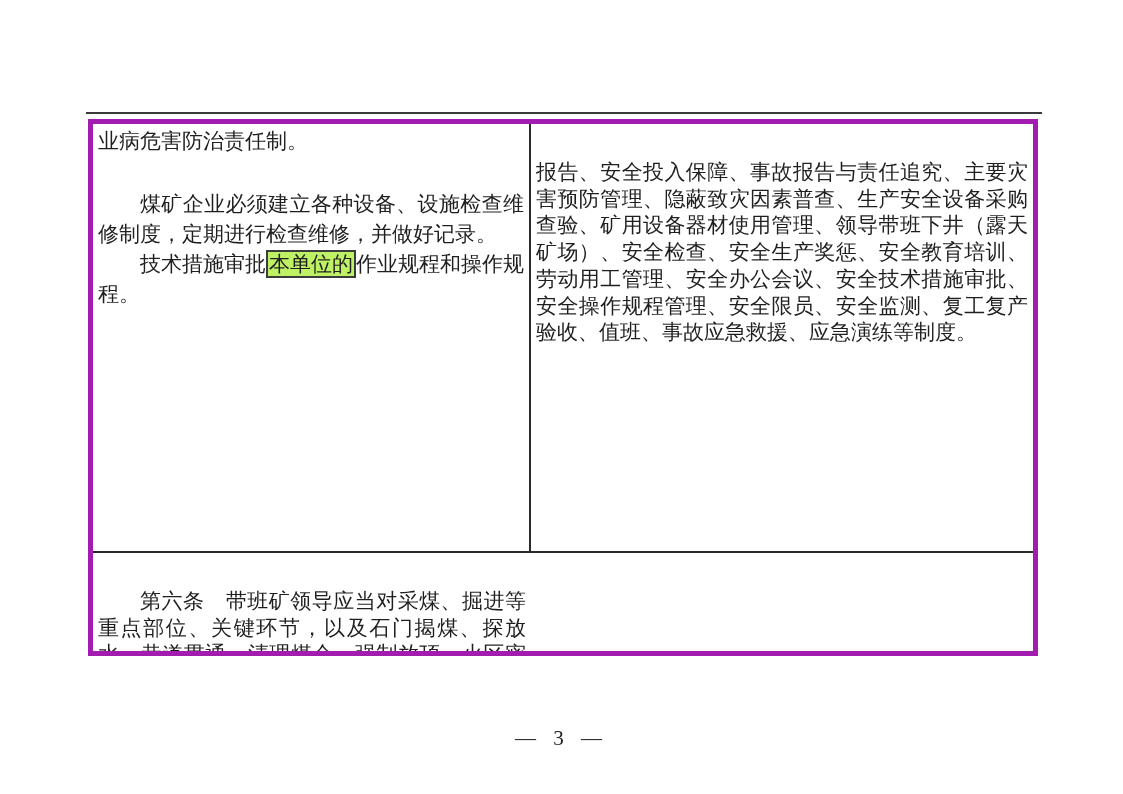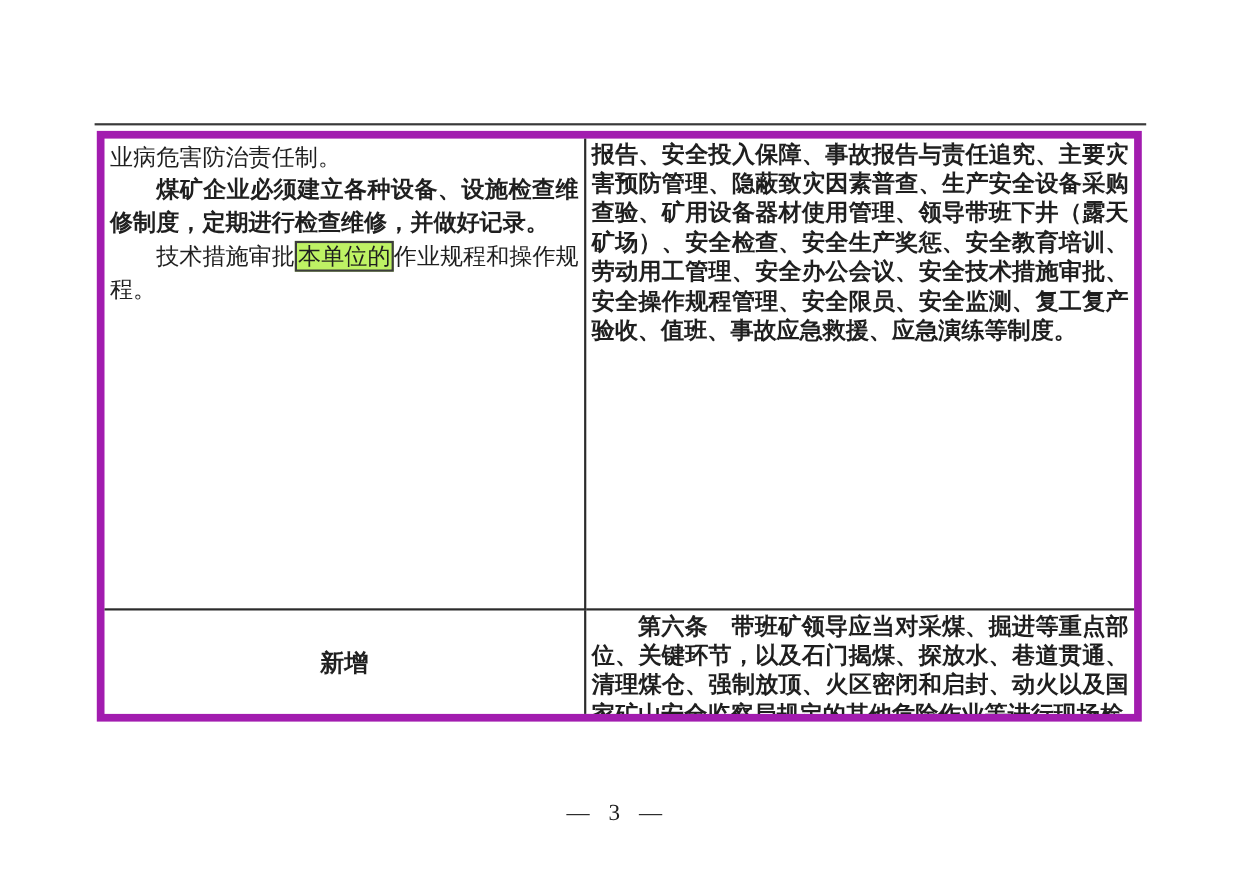--- a/index.html
+++ b/index.html
@@ -24,21 +24,21 @@
     height: 2px;
     background: #3a3a3a;
   }
   .doc-table {
     position: absolute;
     left: 88px;
     top: 119px;
     width: 950px;
     height: 537px;
     box-sizing: border-box;
-    border: 7px solid #a21caf;
+    border: 5px solid #a21caf;
     display: grid;
     grid-template-columns: 438px 1fr;
     grid-template-rows: 429px 1fr;
   }
   .cell {
     box-sizing: border-box;
     overflow: hidden;
     padding: 2px 5px 0 5px;
   }
   .cell.b-right  { border-right: 2px solid #2b2b2b; }
@@ -52,21 +52,22 @@
     font-size: 21px;
     line-height: 26.7px;
   }
   p {
     margin: 0;
     text-align: justify;
     line-break: loose;
   }
   .p-bold {
     font-family: "Liberation Sans", "DejaVu Sans", sans-serif;
-    font-weight: 700;
+    font-weight: 400;
+    margin-top: 33px;
   }
   .p-reg {
     font-family: "Liberation Serif", "DejaVu Serif", serif;
     font-weight: 400;
   }
   .indent { text-indent: 2em; }
 
   .ins-box {
     border: 2px solid #3c3c3c;
     background: #bef264;
@@ -110,23 +111,20 @@
       <p class="p-bold indent">煤矿企业必须建立各种设备、设施检查维修制度，定期进行检查维修，并做好记录。</p>
       <p class="p-reg indent">
         <span>技术措施审批</span><span class="ins-box">本单位的</span><span>作业规程和操作规程。</span>
       </p>
     </div>
 
     <div class="cell b-bottom col-new">
       <p class="p-bold">报告、安全投入保障、事故报告与责任追究、主要灾害预防管理、隐蔽致灾因素普查、生产安全设备采购查验、矿用设备器材使用管理、领导带班下井（露天矿场）、安全检查、安全生产奖惩、安全教育培训、劳动用工管理、安全办公会议、安全技术措施审批、安全操作规程管理、安全限员、安全监测、复工复产验收、值班、事故应急救援、应急演练等制度。</p>
     </div>
 
-    <div class="cell b-right cell-added">
-      <span class="added-label">新增</span>
-    </div>
 
     <div class="cell col-new">
       <p class="p-bold indent">第六条　带班矿领导应当对采煤、掘进等重点部位、关键环节，以及石门揭煤、探放水、巷道贯通、清理煤仓、强制放顶、火区密闭和启封、动火以及国家矿山安全监察局规定的其他危险作业等进行现场检</p>
     </div>
 
   </div>
 
   <div class="page-number">— 3 —</div>
 
 </div>

